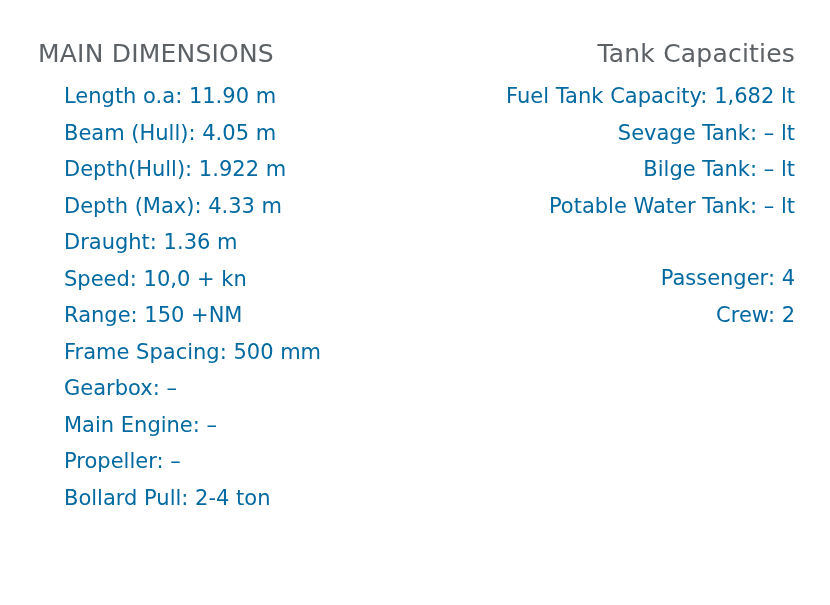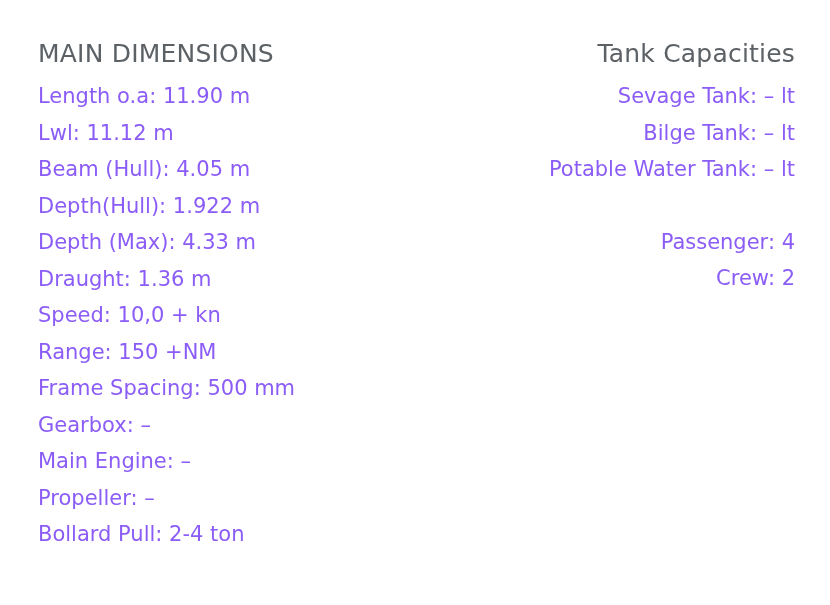--- a/index.html
+++ b/index.html
@@ -39,53 +39,54 @@
     font-size: 25px;
     line-height: 36px;
     color: #5c6166;
     margin: 0 0 6px 0;
     letter-spacing: 0.2px;
     font-weight: 400;
   }
   .spec-line {
     font-size: 21px;
     line-height: 36.5px;
-    color: #8b5cf6;
+    color: #0369a1;
     white-space: nowrap;
     font-weight: 400;
+    margin-left: 26px;
   }
   .right-group-2 {
     margin-top: 36px;
   }
 </style>
 </head>
 <body>
 
 <div class="spec-sheet">
   <div class="columns">
 
     <div class="col-left">
       <div class="col-title">MAIN DIMENSIONS</div>
       <div class="spec-line">Length o.a: 11.90 m</div>
-      <div class="spec-line">Lwl: 11.12 m</div>
       <div class="spec-line">Beam (Hull): 4.05 m</div>
       <div class="spec-line">Depth(Hull): 1.922 m</div>
       <div class="spec-line">Depth (Max): 4.33 m</div>
       <div class="spec-line">Draught: 1.36 m</div>
       <div class="spec-line">Speed: 10,0 + kn</div>
       <div class="spec-line">Range: 150 +NM</div>
       <div class="spec-line">Frame Spacing: 500 mm</div>
       <div class="spec-line">Gearbox: –</div>
       <div class="spec-line">Main Engine: –</div>
       <div class="spec-line">Propeller: –</div>
       <div class="spec-line">Bollard Pull: 2-4 ton</div>
     </div>
 
     <div class="col-right">
       <div class="col-title">Tank Capacities</div>
+      <div class="spec-line">Fuel Tank Capacity: 1,682 lt</div>
       <div class="spec-line">Sevage Tank: – lt</div>
       <div class="spec-line">Bilge Tank: – lt</div>
       <div class="spec-line">Potable Water Tank: – lt</div>
       <div class="right-group-2">
         <div class="spec-line">Passenger: 4</div>
         <div class="spec-line">Crew: 2</div>
       </div>
     </div>
 
   </div>

